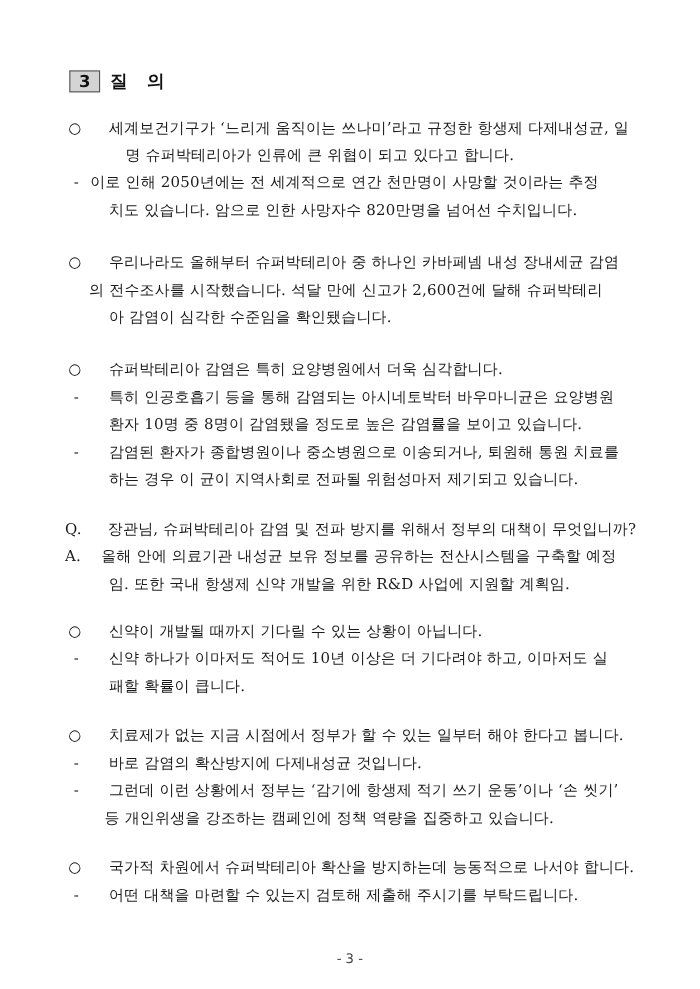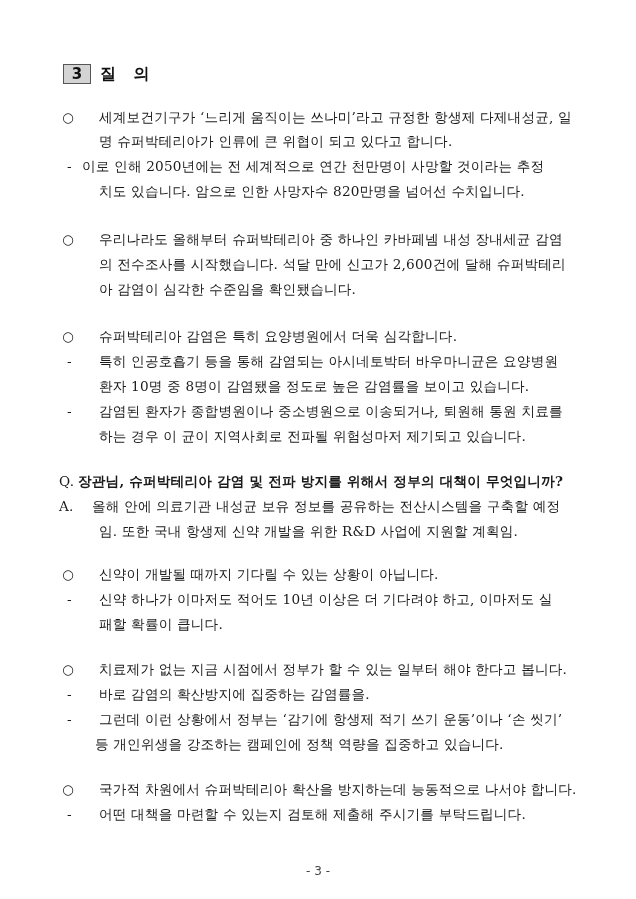--- a/index.html
+++ b/index.html
@@ -26,36 +26,36 @@
   <div class="section-header">
     <div class="section-num">3</div>
     <div class="section-title">질 의</div>
   </div>
 
   <div class="line" style="top:108px;">
     <span class="marker" style="left:62px;">○</span>
     <span class="txt" style="left:85px;">세계보건기구가 ‘느리게 움직이는 쓰나미’라고 규정한 항생제 다제내성균, 일</span>
   </div>
   <div class="line" style="top:132px;">
-    <span class="txt" style="left:85px;">명 슈퍼박테리아가 인류에 큰 위협이 되고 있다고 합니다.</span>
+    <span class="txt" style="left:100px;">명 슈퍼박테리아가 인류에 큰 위협이 되고 있다고 합니다.</span>
   </div>
   <div class="line" style="top:157px;">
     <span class="marker" style="left:67px;">-</span>
     <span class="txt" style="left:68px;">이로 인해 2050년에는 전 세계적으로 연간 천만명이 사망할 것이라는 추정</span>
   </div>
   <div class="line" style="top:182px;">
     <span class="txt" style="left:85px;">치도 있습니다. 암으로 인한 사망자수 820만명을 넘어선 수치입니다.</span>
   </div>
 
   <div class="line" style="top:230px;">
     <span class="marker" style="left:62px;">○</span>
     <span class="txt" style="left:85px;text-align:center;">우리나라도 올해부터 슈퍼박테리아 중 하나인 카바페넴 내성 장내세균 감염</span>
   </div>
   <div class="line" style="top:255px;">
-    <span class="txt" style="left:85px;">의 전수조사를 시작했습니다. 석달 만에 신고가 2,600건에 달해 슈퍼박테리</span>
+    <span class="txt" style="left:67px;">의 전수조사를 시작했습니다. 석달 만에 신고가 2,600건에 달해 슈퍼박테리</span>
   </div>
   <div class="line" style="top:280px;">
     <span class="txt" style="left:85px;">아 감염이 심각한 수준임을 확인됐습니다.</span>
   </div>
 
   <div class="line" style="top:327px;">
     <span class="marker" style="left:62px;">○</span>
     <span class="txt" style="left:85px;">슈퍼박테리아 감염은 특히 요양병원에서 더욱 심각합니다.</span>
   </div>
   <div class="line" style="top:352px;">
@@ -68,21 +68,21 @@
   <div class="line" style="top:402px;">
     <span class="marker" style="left:67px;">-</span>
     <span class="txt" style="left:85px;">감염된 환자가 종합병원이나 중소병원으로 이송되거나, 퇴원해 통원 치료를</span>
   </div>
   <div class="line" style="top:427px;">
     <span class="txt" style="left:85px;">하는 경우 이 균이 지역사회로 전파될 위험성마저 제기되고 있습니다.</span>
   </div>
 
   <div class="line" style="top:472px;">
     <span class="marker" style="left:59px;">Q.</span>
-    <span class="txt" style="left:64px;font-weight:bold;">장관님, 슈퍼박테리아 감염 및 전파 방지를 위해서 정부의 대책이 무엇입니까?</span>
+    <span class="txt" style="left:84px;">장관님, 슈퍼박테리아 감염 및 전파 방지를 위해서 정부의 대책이 무엇입니까?</span>
   </div>
   <div class="line" style="top:497px;">
     <span class="marker" style="left:59px;">A.</span>
     <span class="txt" style="left:78px;">올해 안에 의료기관 내성균 보유 정보를 공유하는 전산시스템을 구축할 예정</span>
   </div>
   <div class="line" style="top:522px;">
     <span class="txt" style="left:85px;">임. 또한 국내 항생제 신약 개발을 위한 R&amp;D 사업에 지원할 계획임.</span>
   </div>
 
   <div class="line" style="top:565px;">
@@ -96,21 +96,21 @@
   <div class="line" style="top:615px;">
     <span class="txt" style="left:85px;">패할 확률이 큽니다.</span>
   </div>
 
   <div class="line" style="top:660px;">
     <span class="marker" style="left:62px;">○</span>
     <span class="txt" style="left:85px;">치료제가 없는 지금 시점에서 정부가 할 수 있는 일부터 해야 한다고 봅니다.</span>
   </div>
   <div class="line" style="top:685px;">
     <span class="marker" style="left:67px;">-</span>
-    <span class="txt" style="left:85px;">바로 감염의 확산방지에 집중하는 감염률을.</span>
+    <span class="txt" style="left:85px;">바로 감염의 확산방지에 다제내성균 것입니다.</span>
   </div>
   <div class="line" style="top:710px;">
     <span class="marker" style="left:67px;">-</span>
     <span class="txt" style="left:85px;">그런데 이런 상황에서 정부는 ‘감기에 항생제 적기 쓰기 운동’이나 ‘손 씻기’</span>
   </div>
   <div class="line" style="top:735px;">
     <span class="txt" style="left:81px;">등 개인위생을 강조하는 캠페인에 정책 역량을 집중하고 있습니다.</span>
   </div>
 
   <div class="line" style="top:780px;">

